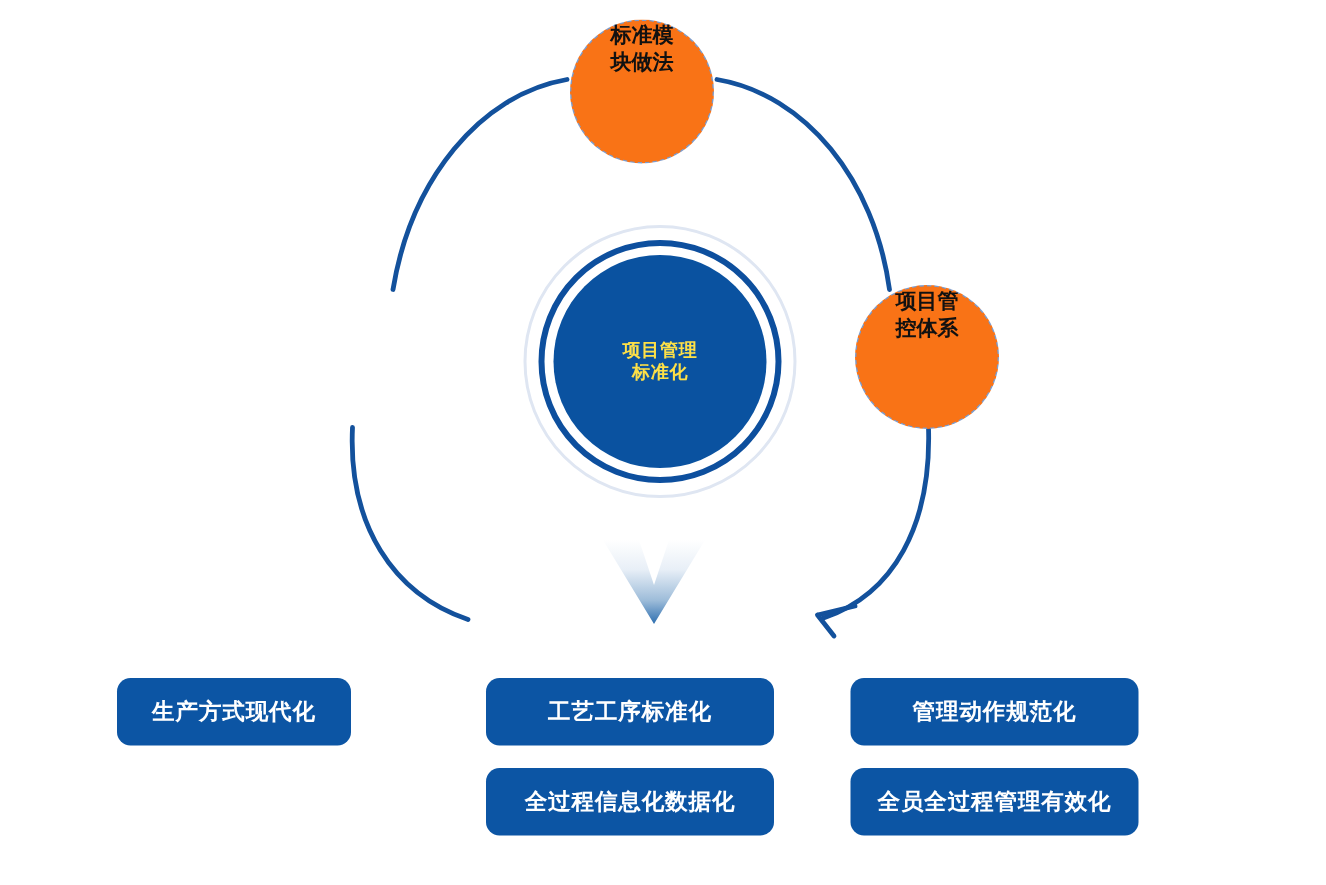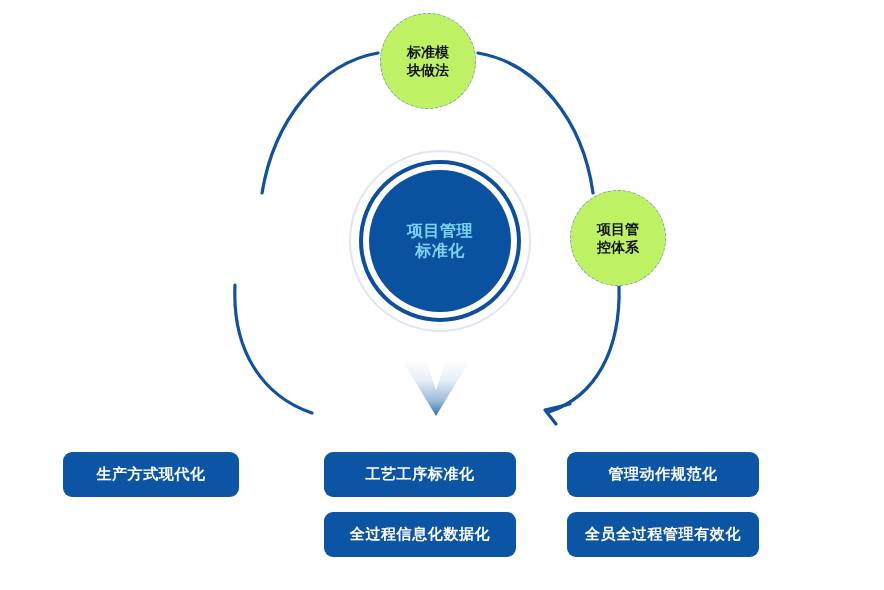--- a/index.html
+++ b/index.html
@@ -37,37 +37,37 @@
   }
   .ring-core{
     position:absolute;left:20px;top:20px;
     width:142px;height:142px;
     border-radius:50%;
     background:#0a52a0;
     box-sizing:border-box;
     display:flex;align-items:center;justify-content:center;
   }
   .ring-core .core-label{
-    color:#7dd3fc;
-    font-size:16px;
+    color:#fde047;
+    font-size:12px;
     font-weight:bold;
     line-height:1.25;
     text-align:center;
     letter-spacing:.5px;
     white-space:pre-line;
   }
 
   
   .node{
     position:absolute;
     border-radius:50%;
     border:1px dashed #7e9bc9;
     box-sizing:border-box;
-    background:#bef264;
-    display:flex;align-items:center;justify-content:center;
+    background:#f97316;
+    display:flex;justify-content:center;
   }
   .node .node-label{
     color:#111111;
     font-size:14px;
     font-weight:bold;
     line-height:1.3;
     text-align:center;
     white-space:pre-line;
   }
   #node-top{left:380px;top:13px;width:96px;height:96px;}
@@ -85,21 +85,21 @@
     background:#0c55a4;
     display:flex;align-items:center;justify-content:center;
   }
   .box .box-label{
     color:#ffffff;
     font-size:15px;
     font-weight:bold;
     letter-spacing:.6px;
     white-space:nowrap;
   }
-  .col1{left:63px;width:176px;text-align:center;}
+  .col1{left:78px;width:156px;text-align:center;}
   .col2{left:324px;width:192px;}
   .col3{left:567px;width:192px;}
   .row1{top:452px;}
   .row2{top:512px;}
 </style>
 </head>
 <body>
 
 <div id="stage">
 

